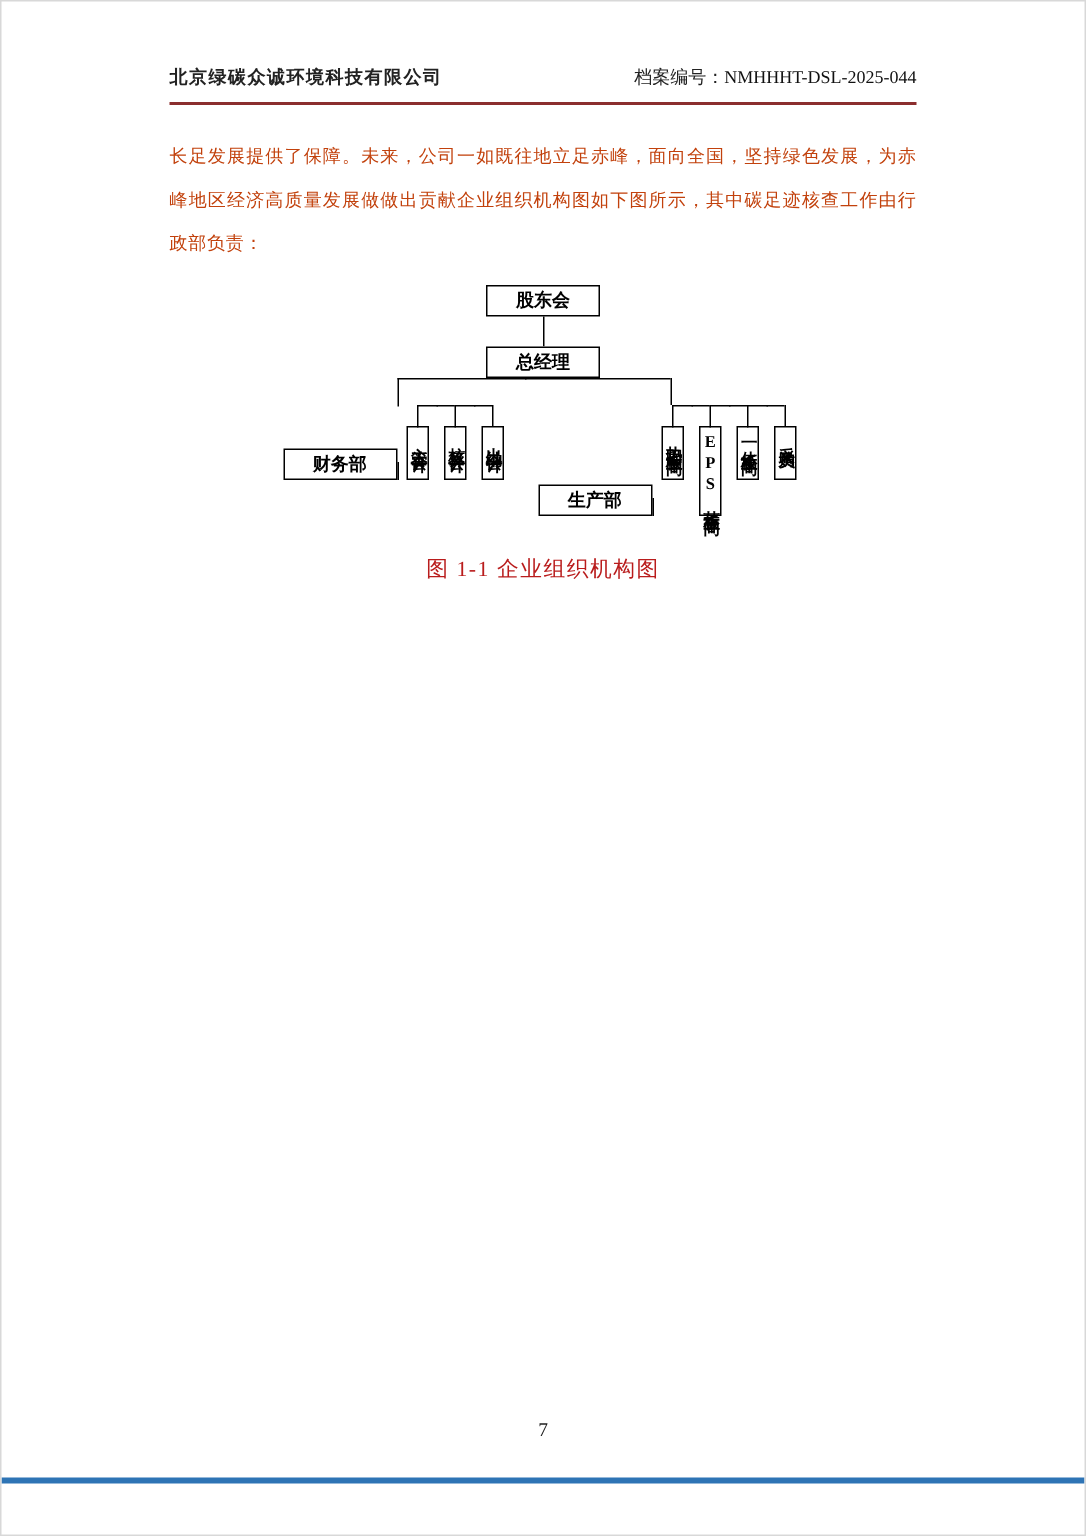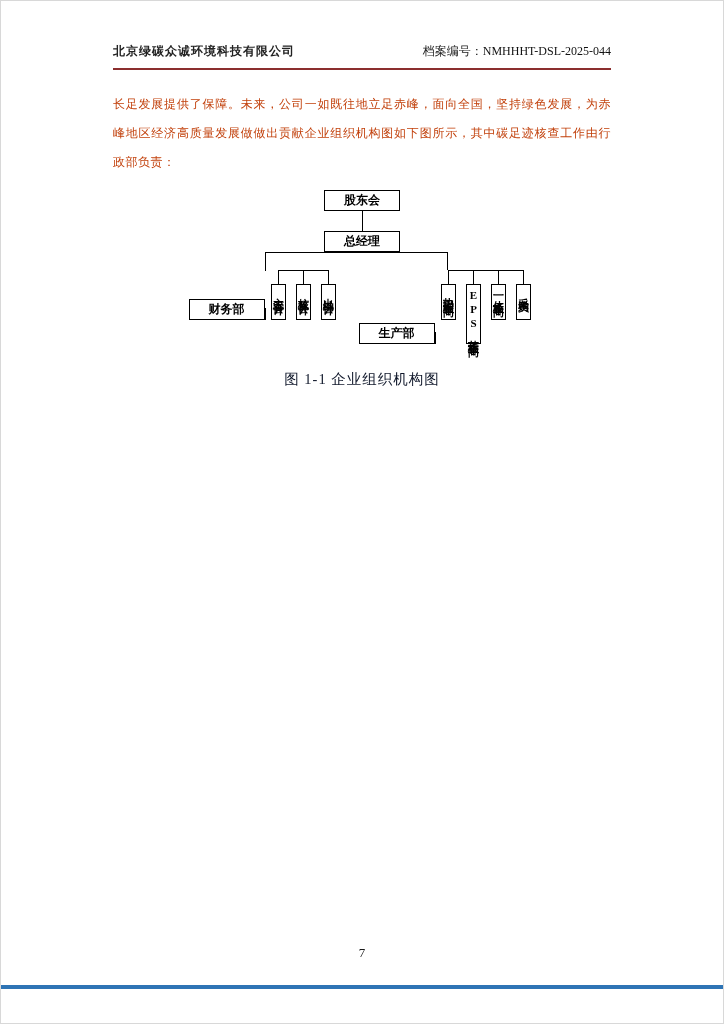--- a/index.html
+++ b/index.html
@@ -121,21 +121,21 @@
     line-height: 13px;
     letter-spacing: 2px;
     padding: 4px 0;
     min-height: 36px;
   }
 
   .caption {
     margin-top: 26px;
     text-align: center;
     font-size: 14.5px;
-    color: #0f172a;
+    color: #b91c1c;
     letter-spacing: 1px;
   }
 
   
   .page-number {
     position: absolute;
     bottom: 62px;
     left: 0; right: 0;
     text-align: center;
     font-size: 13px;

